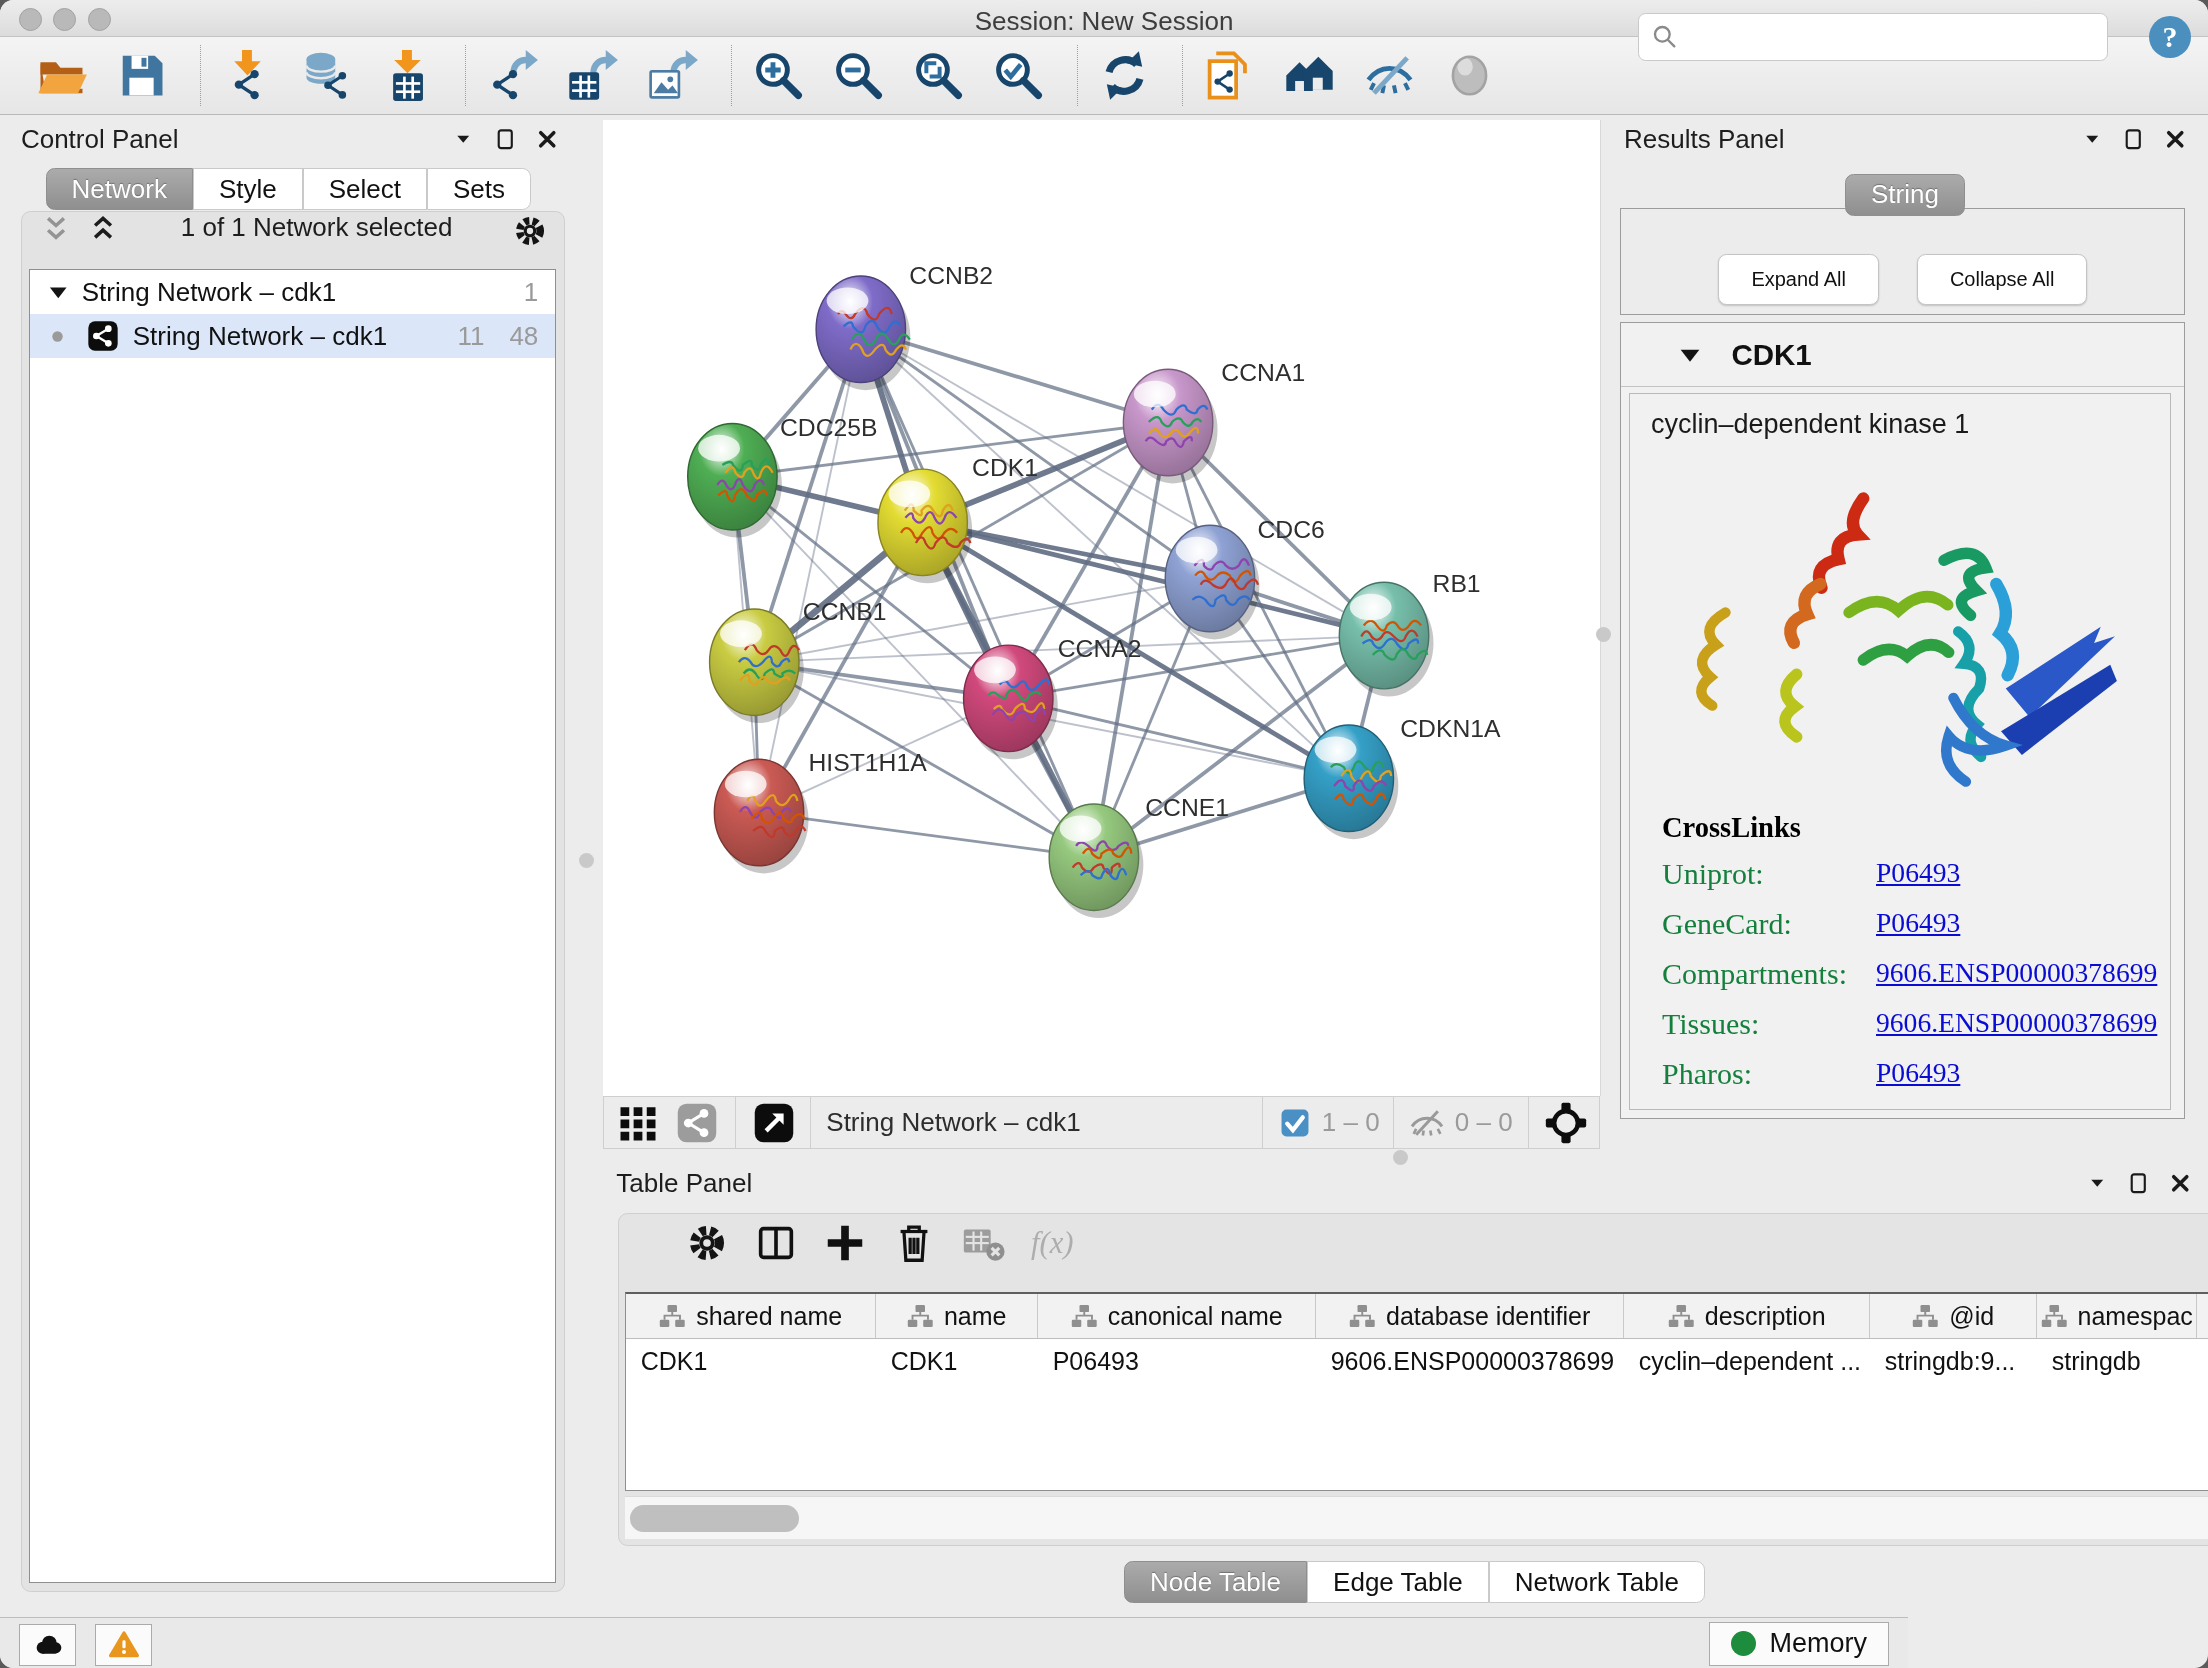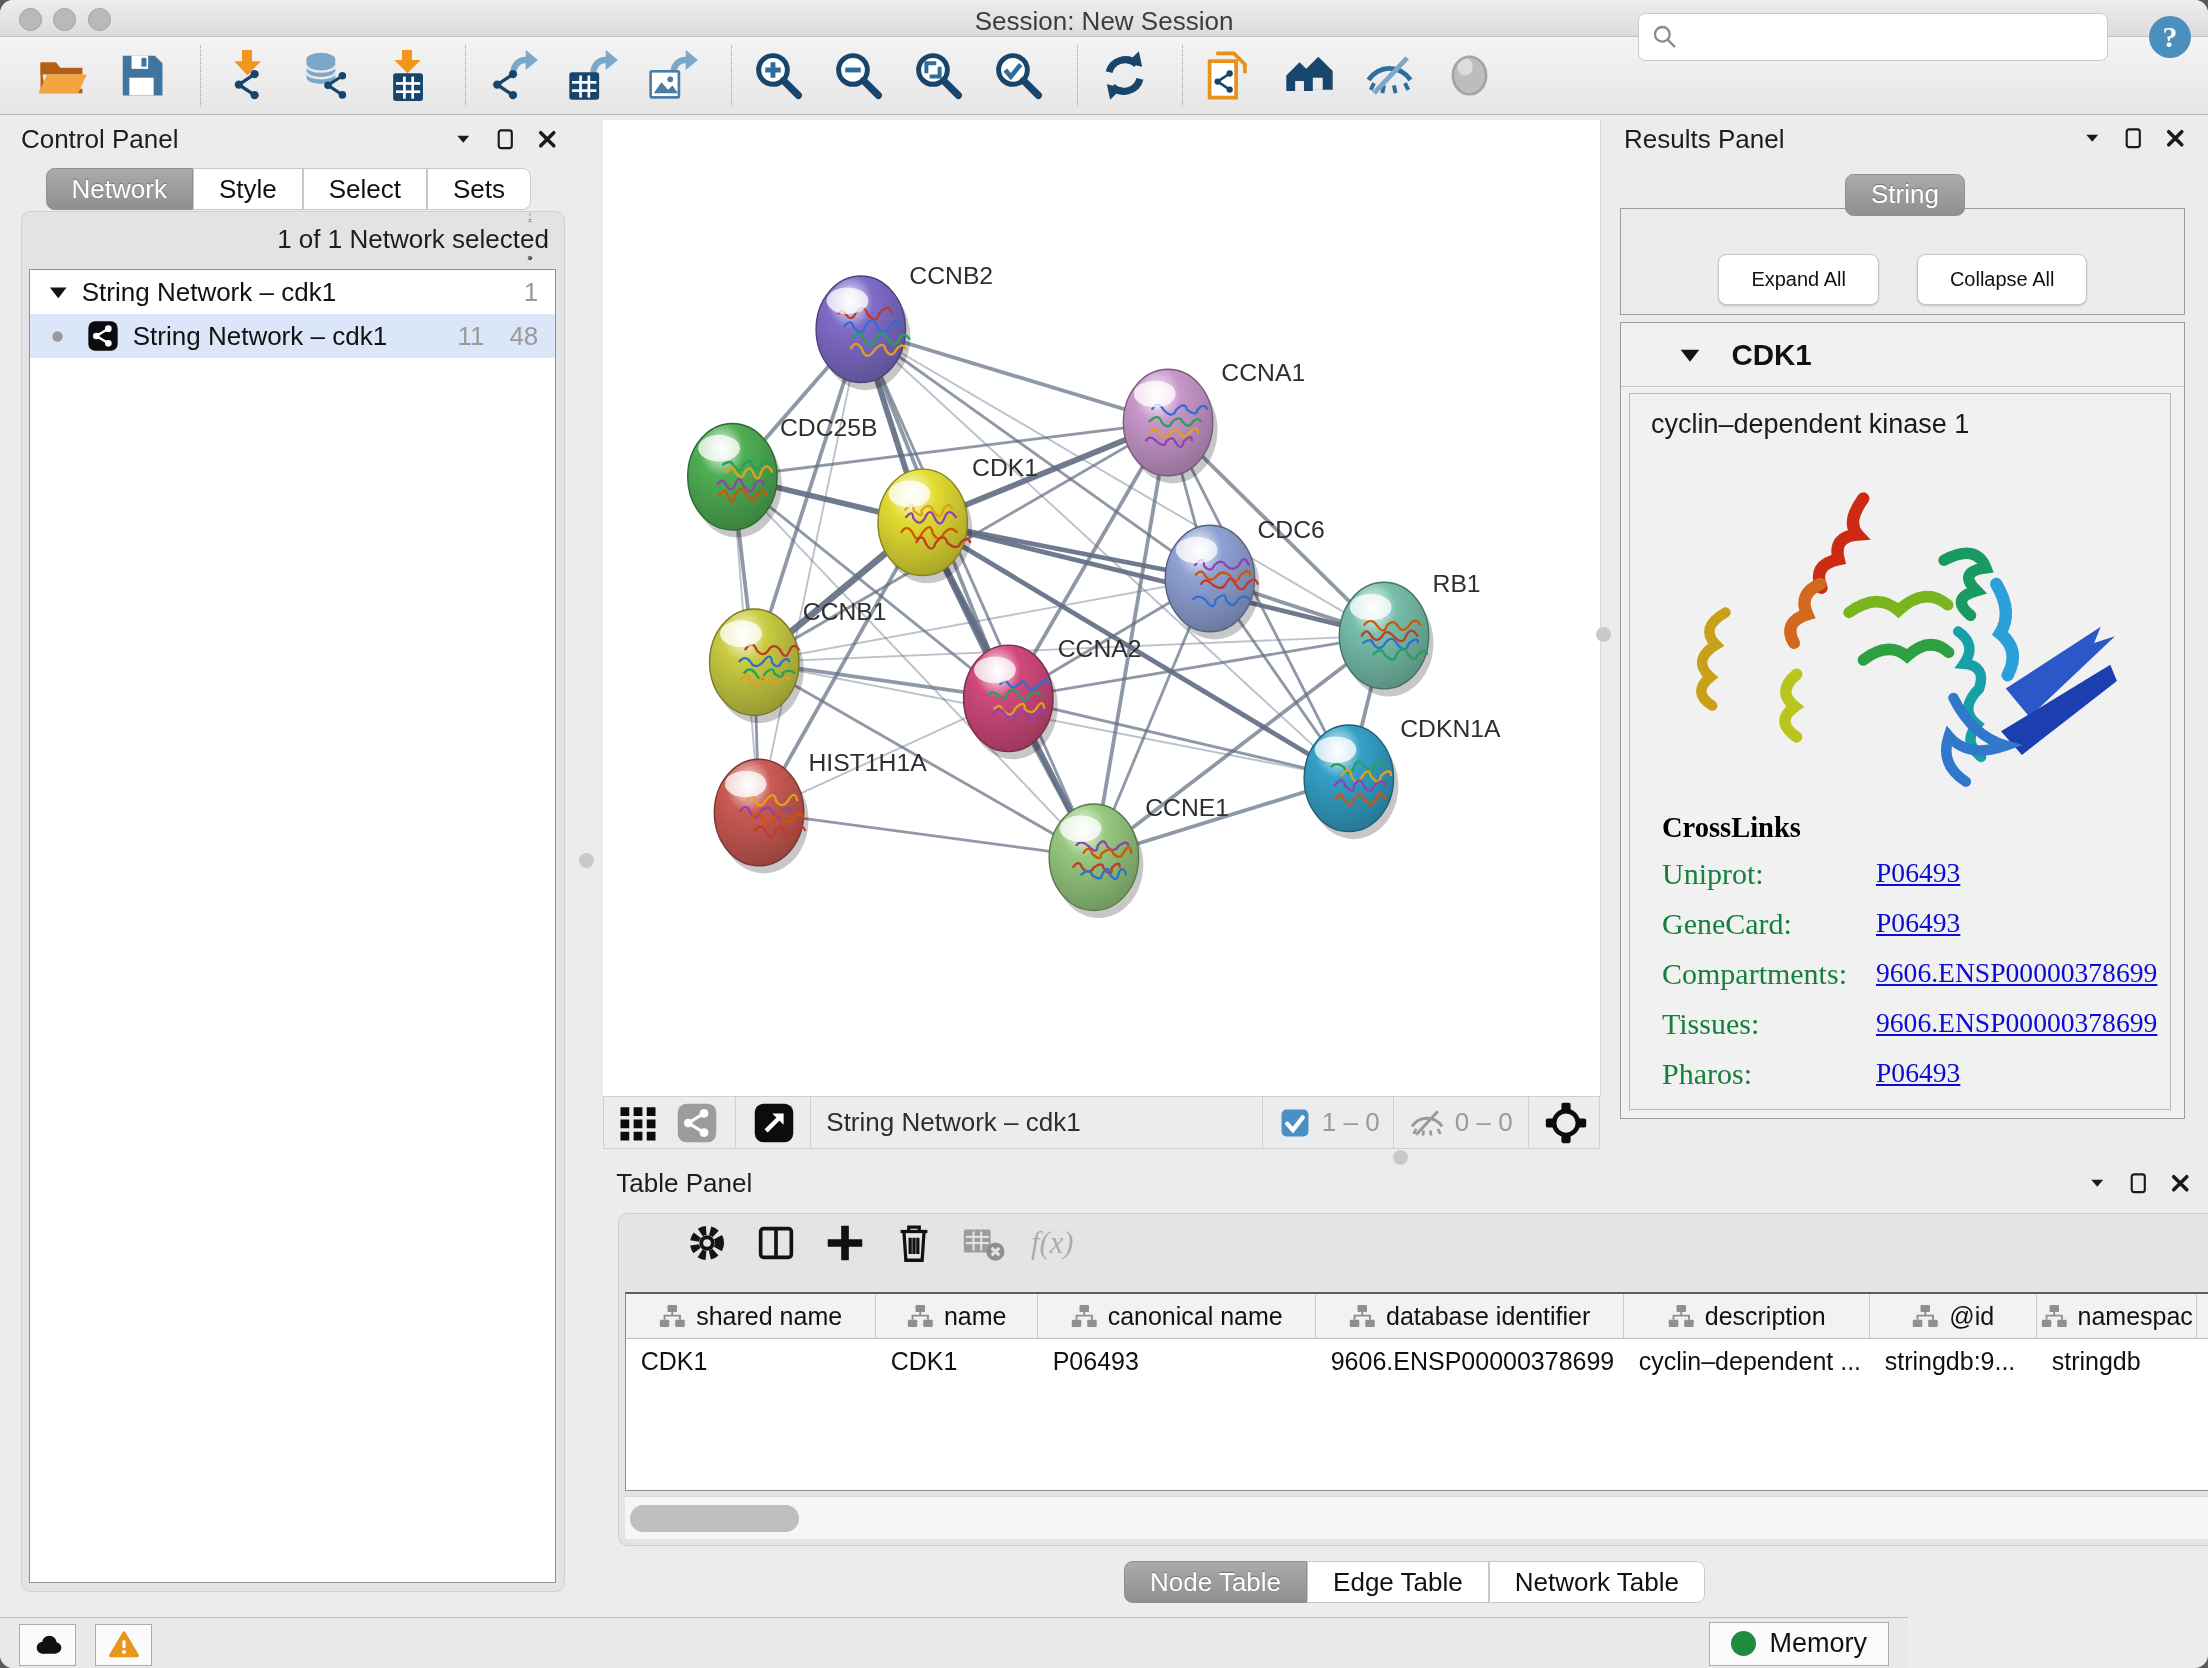--- a/index.html
+++ b/index.html
@@ -37,41 +37,41 @@
   .tabbtn.only{border-radius:8.6px;}
   .tabbtn.sel{background:linear-gradient(#ababab,#8f8f8f);color:#fff;
     text-shadow:0 -1px 1px rgba(0,0,0,.3);border-color:#8f8f8f;}
   
   #control-panel{position:absolute;left:7.6px;top:120px;width:563px;height:1476px;}
   #cp-header{display:flex;justify-content:space-between;align-items:center;
     padding:3.8px 9.5px 0 13.3px;}
   #cp-tabs{display:flex;margin:13.3px 0 0 38px;position:relative;z-index:2;}
   #cp-body{position:absolute;left:13.3px;top:91px;width:542px;height:1379px;
     background:#e3e3e3;border:1px solid #cfcfcf;border-radius:9.5px;}
-  #cp-statusrow{height:49px;display:flex;align-items:flex-end;padding:0 15px;flex-direction:column;}
+  #cp-statusrow{height:49px;display:flex;align-items:flex-start;padding:0 15px;}
   #cp-statusrow svg{width:38px;height:38px;}
   #cp-status{flex:1;text-align:center;font-size:26px;color:#1d1d1d;}
   #cp-tree{position:absolute;left:7.6px;top:57px;right:7.6px;bottom:7.6px;background:#fff;
     border:1.9px solid #8f8f8f;}
   .tree-row{height:44px;display:flex;align-items:center;font-size:26px;color:#111;}
   .tree-row .cnt{color:#9a9a9a;}
   .tree-row svg{flex:0 0 auto;}
   #tree-child{background:#dbe7f9;}
   
   #canvas{position:absolute;left:603px;top:120px;width:997px;height:976px;background:#fff;
     border-right:1px solid #d8d8d8;}
   #view-toolbar{position:absolute;left:603px;top:1096px;width:997px;height:53px;
     background:#ececec;border:1px solid #cfcfcf;display:flex;align-items:center;box-sizing:border-box;}
   #view-toolbar .vsep{width:0;height:51px;border-left:1px solid #cfcfcf;}
   #view-toolbar svg{width:42px;height:42px;}
   .vt-label{font-size:26px;color:#2d2d2d;}
   .vt-count{font-size:26px;color:#9a9a9a;}
   
   #results-panel{position:absolute;left:1609px;top:120px;width:592px;height:1029px;}
-  #rp-header{display:flex;justify-content:space-between;align-items:flex-start;padding:3.8px 11.4px 0 15px;}
+  #rp-header{display:flex;justify-content:space-between;align-items:center;padding:3.8px 11.4px 0 15px;}
   #rp-tab{display:flex;justify-content:center;margin-top:19px;position:relative;z-index:2;}
   #rp-box1{position:absolute;left:11.4px;top:88px;width:565px;height:107px;background:#ececec;
     border:1.9px solid #9c9c9c;display:flex;align-items:center;justify-content:center;gap:38px;box-sizing:border-box;}
   .rp-btn{height:49px;padding:0 32px;background:#fff;border:1px solid #c4c4c4;border-radius:8.6px;
     font-size:20px;color:#111;display:flex;align-items:center;box-shadow:0 1px 1.9px rgba(0,0,0,.18);margin-top:35px;}
   #rp-box2{position:absolute;left:11.4px;top:202px;width:565px;height:797px;background:#f1f1f1;
     border:1.9px solid #9c9c9c;box-sizing:border-box;}
   #rp-entry-hdr{height:63px;display:flex;align-items:center;border-bottom:1px solid #c4c4c4;}
   #rp-entry-hdr svg{width:32px;height:32px;margin:0 25px 0 53px;}
   #rp-entry-name{font-size:29.5px;font-weight:bold;color:#111;}

